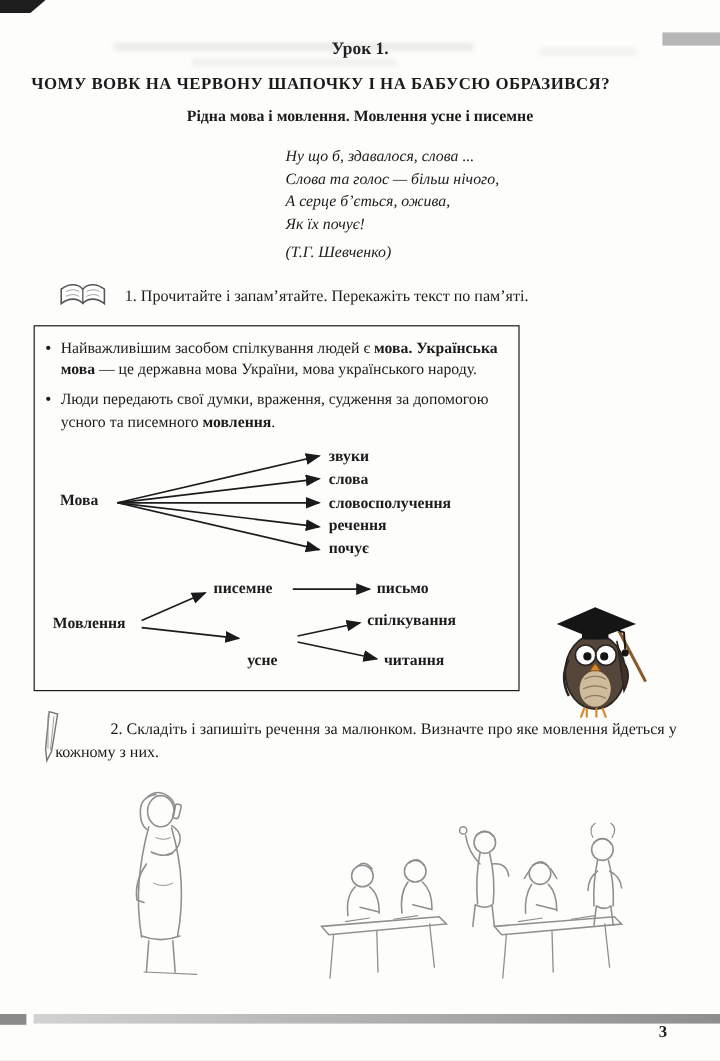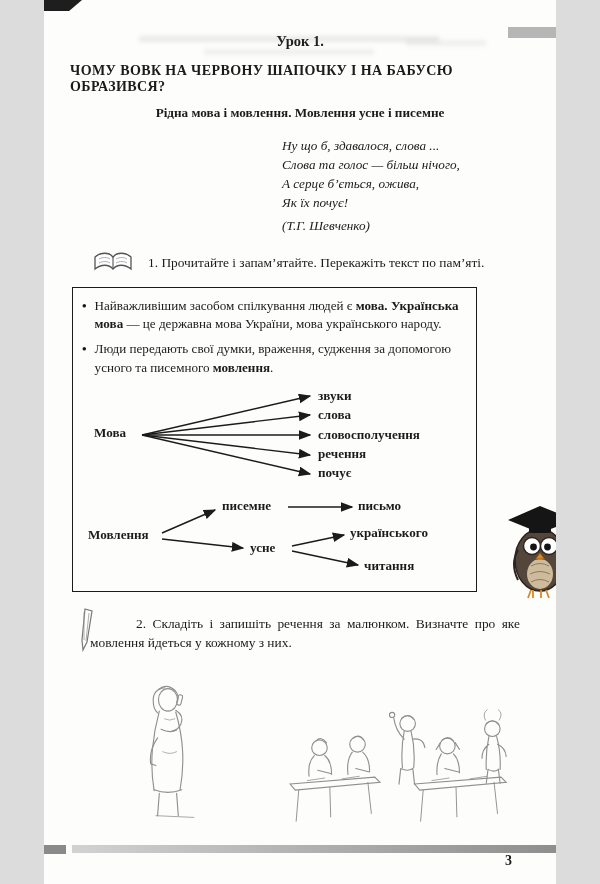--- a/index.html
+++ b/index.html
@@ -1,17 +1,17 @@
 <!DOCTYPE html>
 <html><head>
 <meta charset="utf-8">
 <style>
   html,body{margin:0;padding:0;background:#dcdcdc;}
   .page{
-    position:relative;width:512px;height:884px;margin:0 auto;
+    position:relative;width:600px;height:884px;margin:0 auto;
     background:#fdfdfb;color:#1b1b1b;overflow:hidden;
     font-family:"Liberation Serif", serif;
   }
   
   .art-topleft{position:absolute;top:0;left:0;width:38px;height:11px;background:#1e1e1e;
     clip-path:polygon(0 0,100% 0,66% 100%,0 100%);}
   .art-topright{position:absolute;top:27px;right:0;width:48px;height:11px;background:#b6b6b6;}
   .ghost{position:absolute;background:#777;filter:blur(2px);}
   .ghost1{top:36px;left:95px;width:300px;height:6px;opacity:.14;}
   .ghost2{top:49px;left:160px;width:170px;height:6px;opacity:.10;}
@@ -37,21 +37,21 @@
   .bullet .dot{font-weight:bold;flex:0 0 auto;}
   .bullet b{font-weight:bold;}
   
   .diag{position:relative;font-weight:bold;font-size:13.1px;}
   .diag1{height:100px;margin-top:8px;}
   .diag1 .root{position:absolute;left:12px;top:40px;}
   .diag1 .leaves{position:absolute;left:236px;top:1px;line-height:19.4px;}
   .diag2{height:82px;margin-top:12px;}
   .d2-root{position:absolute;left:6px;top:30px;}
   .d2-b0{position:absolute;left:140px;top:1px;}
-  .d2-b1{position:absolute;left:168px;top:43px;}
+  .d2-b1{position:absolute;left:168px;top:61px;}
   .d2-l0{position:absolute;left:276px;top:1px;}
   .d2-l1{position:absolute;left:268px;top:28px;}
   .d2-l2{position:absolute;left:282px;top:61px;}
   .diag svg{position:absolute;left:0;top:0;}
   
   .owl{position:absolute;left:452px;top:498px;}
   
   .ex2{position:relative;margin:22px 36px 0 46px;font-size:13.4px;line-height:19px;
     text-align:justify;text-indent:46px;}
   .pencil{position:absolute;left:-12px;top:-8px;}
@@ -134,21 +134,21 @@
         <line x1="80" y1="36" x2="133" y2="13" stroke="#1b1b1b" stroke-width="1.4" marker-end="url(#ah2)"></line>
         <line x1="80" y1="42" x2="161" y2="51" stroke="#1b1b1b" stroke-width="1.4" marker-end="url(#ah2)"></line>
         <line x1="206" y1="10" x2="270" y2="10" stroke="#1b1b1b" stroke-width="1.4" marker-end="url(#ah2)"></line>
         <line x1="210" y1="49" x2="262" y2="38" stroke="#1b1b1b" stroke-width="1.4" marker-end="url(#ah2)"></line>
         <line x1="210" y1="54" x2="276" y2="68" stroke="#1b1b1b" stroke-width="1.4" marker-end="url(#ah2)"></line>
       </svg>
       <span class="d2-root">Мовлення</span>
       <span class="d2-b0">писемне</span>
       <span class="d2-b1">усне</span>
       <span class="d2-l0">письмо</span>
-      <span class="d2-l1">українського</span>
+      <span class="d2-l1">спілкування</span>
       <span class="d2-l2">читання</span>
     </div>
   </div>
 
   <svg class="owl" width="92" height="104" viewBox="0 0 92 104">
     <line x1="64" y1="28" x2="86" y2="70" stroke="#8b5a2b" stroke-width="2.6"></line>
     <ellipse cx="44" cy="62" rx="25" ry="31" fill="#54463a" stroke="#2c2420" stroke-width="1.5"></ellipse>
     <ellipse cx="44" cy="76" rx="13" ry="15" fill="#cdbb9c"></ellipse>
     <path d="M35,68 q9,-5 18,0 M34,76 q10,-5 20,0 M35,84 q9,-5 18,0" stroke="#8d7a5e" stroke-width="1" fill="none"></path>
     <path d="M22,52 q-8,14 0,30" stroke="#2c2420" stroke-width="2" fill="none"></path>

